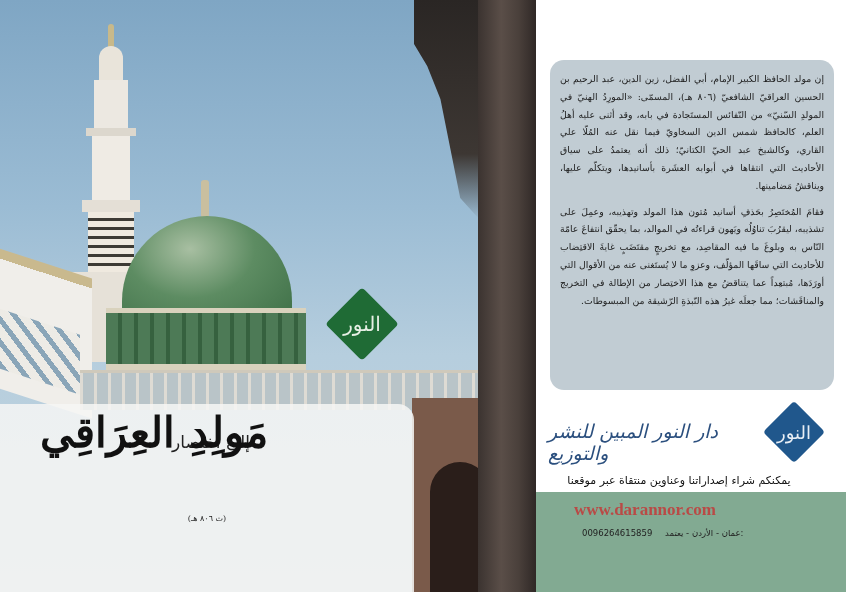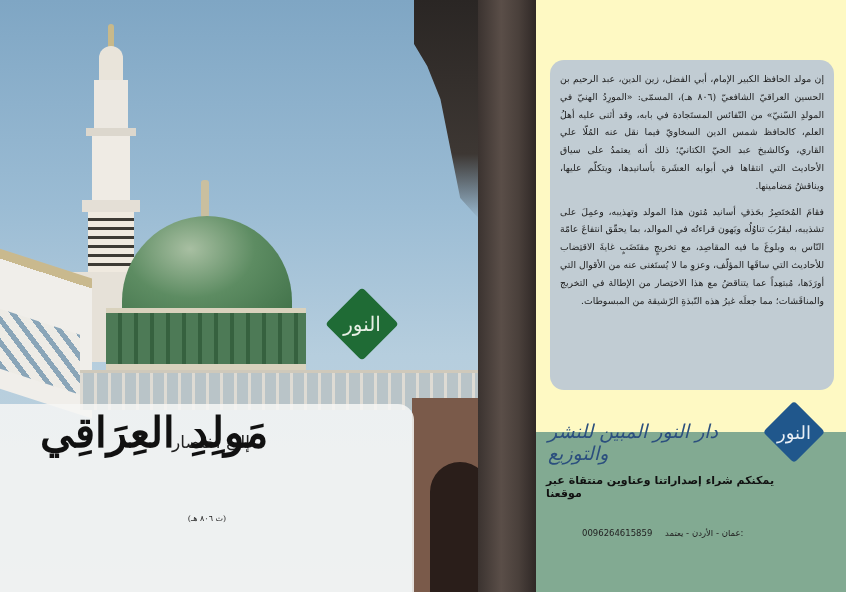--- a/index.html
+++ b/index.html
@@ -50,32 +50,32 @@
   .titlepanel { position:absolute; left:0; top:404px; width:414px; height:188px;
                 background:rgba(246,246,244,0.86); border-radius:0 16px 0 0; }
   .title-main { position:absolute; right:52px; top:6px; font-size:44px; font-weight:bold; color:#111; direction:rtl; }
   .title-conn { position:absolute; left:172px; top:28px; font-size:17px; color:#222; direction:rtl; }
   .title-sub  { position:absolute; left:40px; top:4px; font-size:42px; font-weight:bold; color:#111; direction:rtl; }
   .lineage { position:absolute; left:34px; right:50px; top:96px; font-size:9px; color:#222; text-align:center; direction:rtl; }
   .death { position:absolute; left:0; right:0; top:110px; font-size:8px; color:#222; text-align:center; }
   .author { position:absolute; left:0; right:0; top:124px; font-size:13px; color:#111; text-align:center; direction:rtl; }
 
   
-  .back { position:absolute; left:536px; top:0; width:310px; height:432px; background:#fef9c3; }
+  .back { position:absolute; left:536px; top:0; width:310px; height:492px; background:#ffffff; }
   .blurb { position:absolute; left:14px; top:60px; width:284px; height:330px;
            background:#c1ccd3; border-radius:14px; padding:10px 10px 8px 10px;
            font-size:9.3px; line-height:17.8px; color:#1c1c1c; text-align:justify; direction:rtl; }
   .blurb p { margin-bottom:8px; }
   .pub-logo { position:absolute; left:236px; top:410px; width:44px; height:44px; transform:rotate(45deg);
               background:#20578c; border-radius:4px; }
   .pub-logo span { position:absolute; inset:0; transform:rotate(-45deg); display:flex; align-items:center; justify-content:center;
               color:#e8eef5; font-size:18px; }
   .pub-name { position:absolute; left:12px; top:420px; width:210px; text-align:left; font-size:19px; font-style:italic;
               color:#2b4f7e; direction:rtl; }
-  .cta { position:absolute; left:10px; top:474px; width:266px; text-align:left; font-size:11px; font-weight:bold;
+  .cta { position:absolute; left:10px; top:474px; width:266px; text-align:center; font-size:11px; font-weight:normal;
          color:#111; direction:rtl; font-family:"DejaVu Sans", sans-serif; }
   .url { position:absolute; left:38px; top:500px; font-size:17px; font-weight:bold; color:#b94a46;
          font-family:"Liberation Serif", serif; }
   .contact { position:absolute; left:46px; top:528px; font-size:8.5px; color:#222; font-family:"DejaVu Sans", sans-serif; }
   .contact .phone { margin-right:10px; }
 </style>
 </head>
 <body>
 
 <div class="front">
@@ -120,17 +120,18 @@
   <div class="blurb">
     <p>إن مولد الحافظ الكبير الإمام، أبي الفضل، زين الدين، عبد الرحيم بن الحسين العراقيّ الشافعيّ (٨٠٦ هـ)، المسمّى: «المورِدُ الهنيّ في المولدِ السّنيّ» من النّفائس المستَجادة في بابه، وقد أثنى عليه أهلُ العلم، كالحافظ شمس الدين السخاويّ فيما نقل عنه المُلّا علي القاري، وكالشيخ عبد الحيّ الكتانيّ؛ ذلك أنه يعتمدُ على سياق الأحاديث التي انتقاها في أبوابه العشَرة بأسانيدها، ويتكلّم عليها، ويناقشُ مَضامينها.</p>
     <p>فقامَ المُختَصِرُ بحَذفِ أسانيد مُتون هذا المولد وتهذيبه، وعمِلَ على تشذيبه، ليقرُبَ تناوُلُه ويَهون قراءتُه في الموالد، بما يحقّق انتفاعَ عامّة النّاس به وبلوغَ ما فيه المقاصِد، مع تخريجٍ مقتَضَبٍ غايةَ الاقتِضاب للأحاديث التي ساقَها المؤلّف، وعزوِ ما لا يُستَغنى عنه من الأقوال التي أورَدَها، مُبتعِداً عما يتناقضُ مع هذا الاختِصار من الإطالة في التخريج والمناقَشات؛ مما جعلَه غيرُ هذه النّبذةِ الرّشيقة من المبسوطات.</p>
   </div>
 
   <div class="pub-logo">
     <span>النور</span>
   </div>
   <div class="pub-name">دار النور المبين للنشر والتوزيع</div>
   <div class="cta">يمكنكم شراء إصداراتنا وعناوين منتقاة عبر موقعنا</div>
+  <div class="url">www.darannor.com</div>
   <div class="contact">
     <span class="phone">0096264615859</span>
     <span>عمان - الأردن - يعتمد:</span>
   </div>
 </div>
 
 </body></html>

